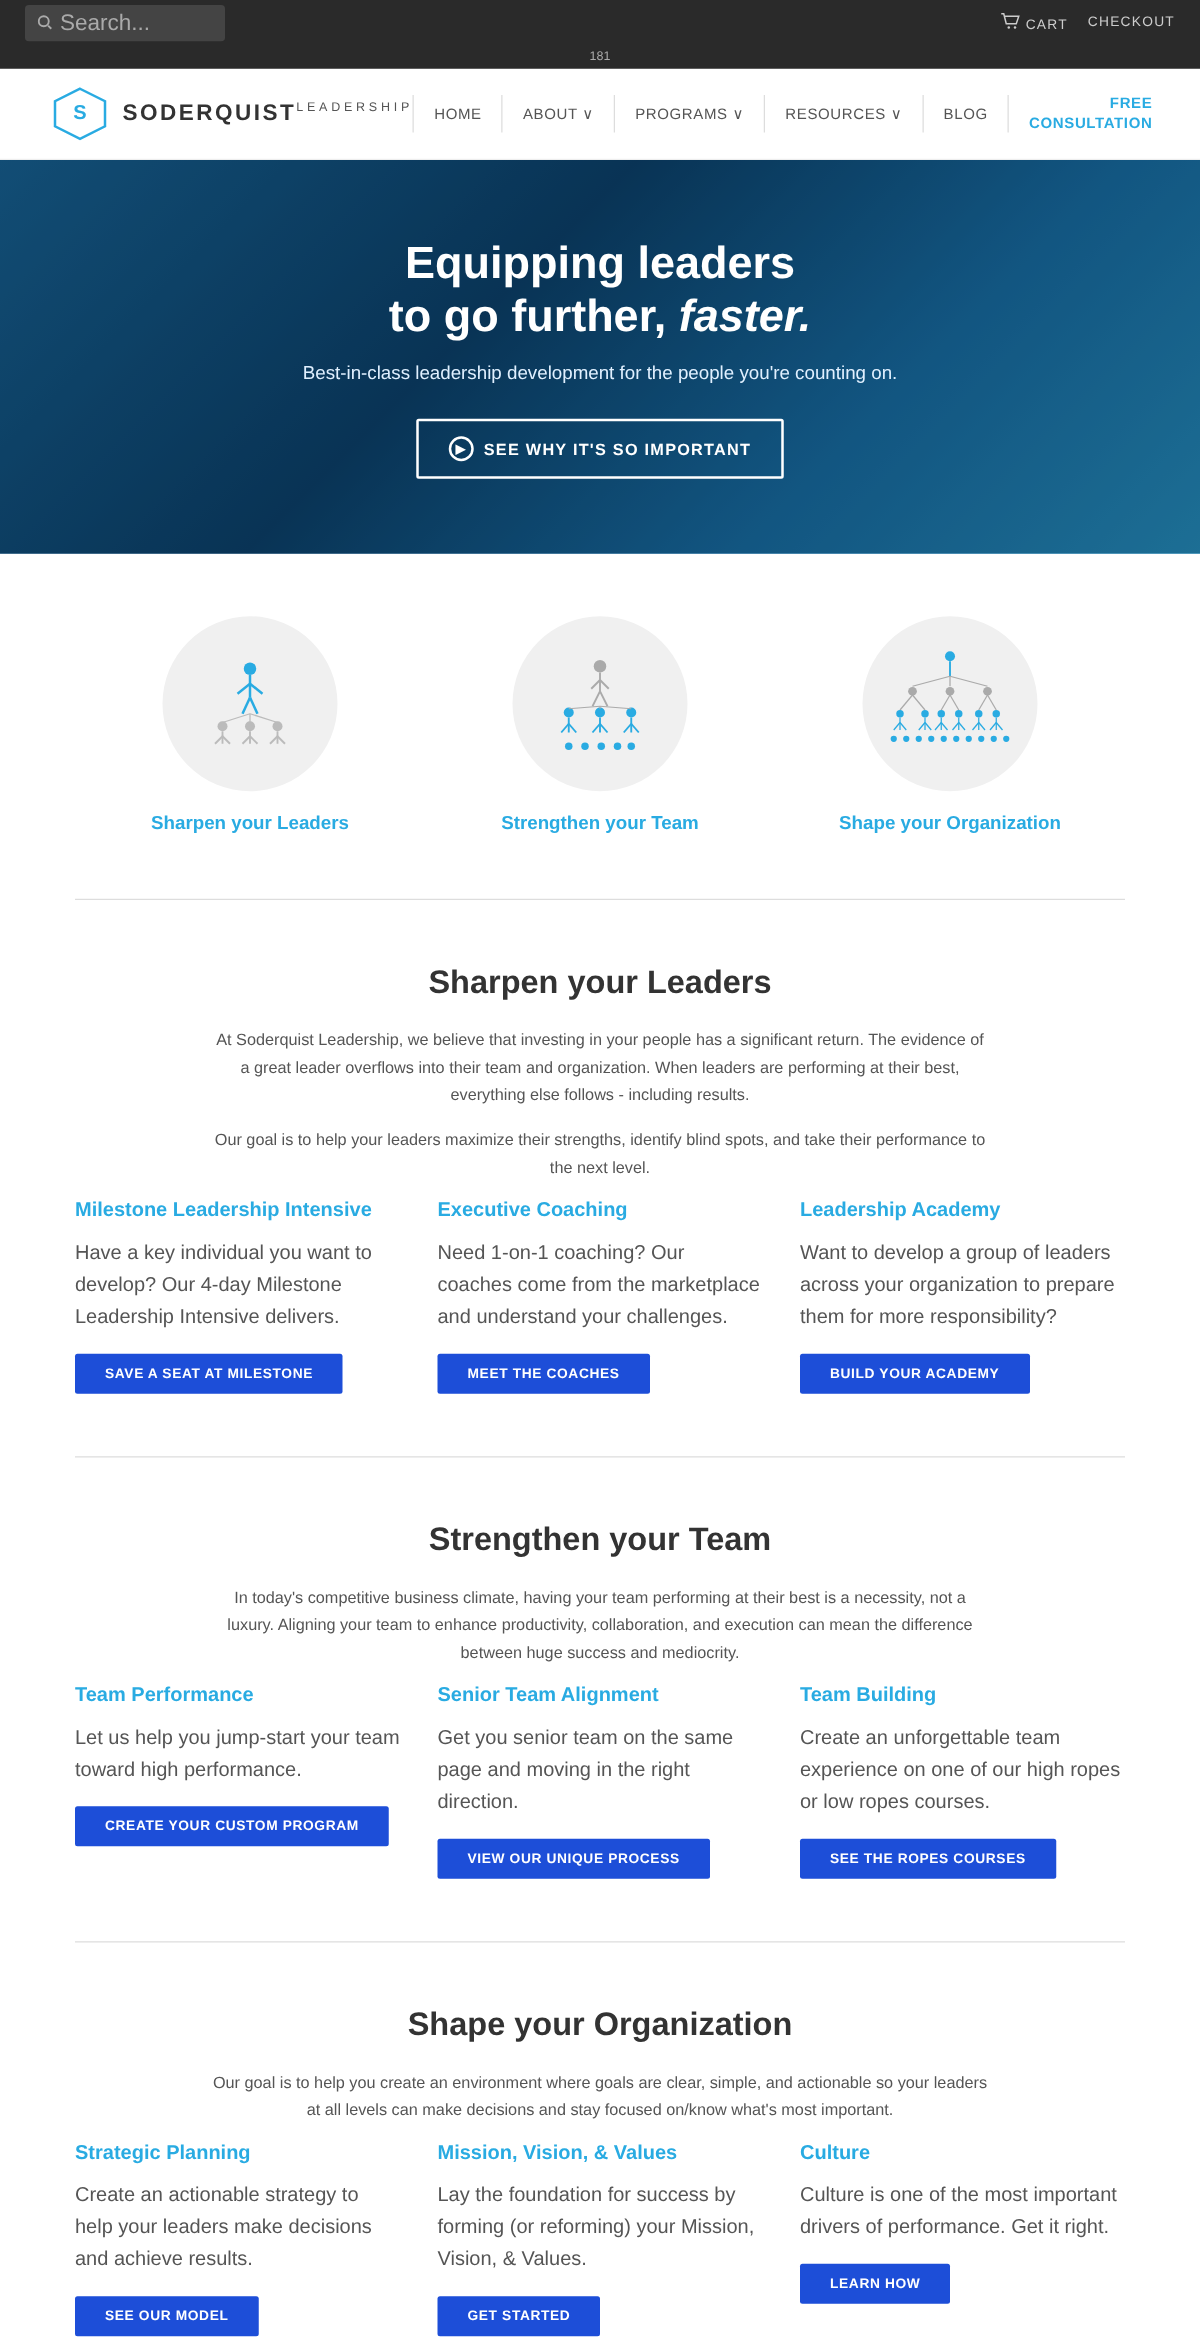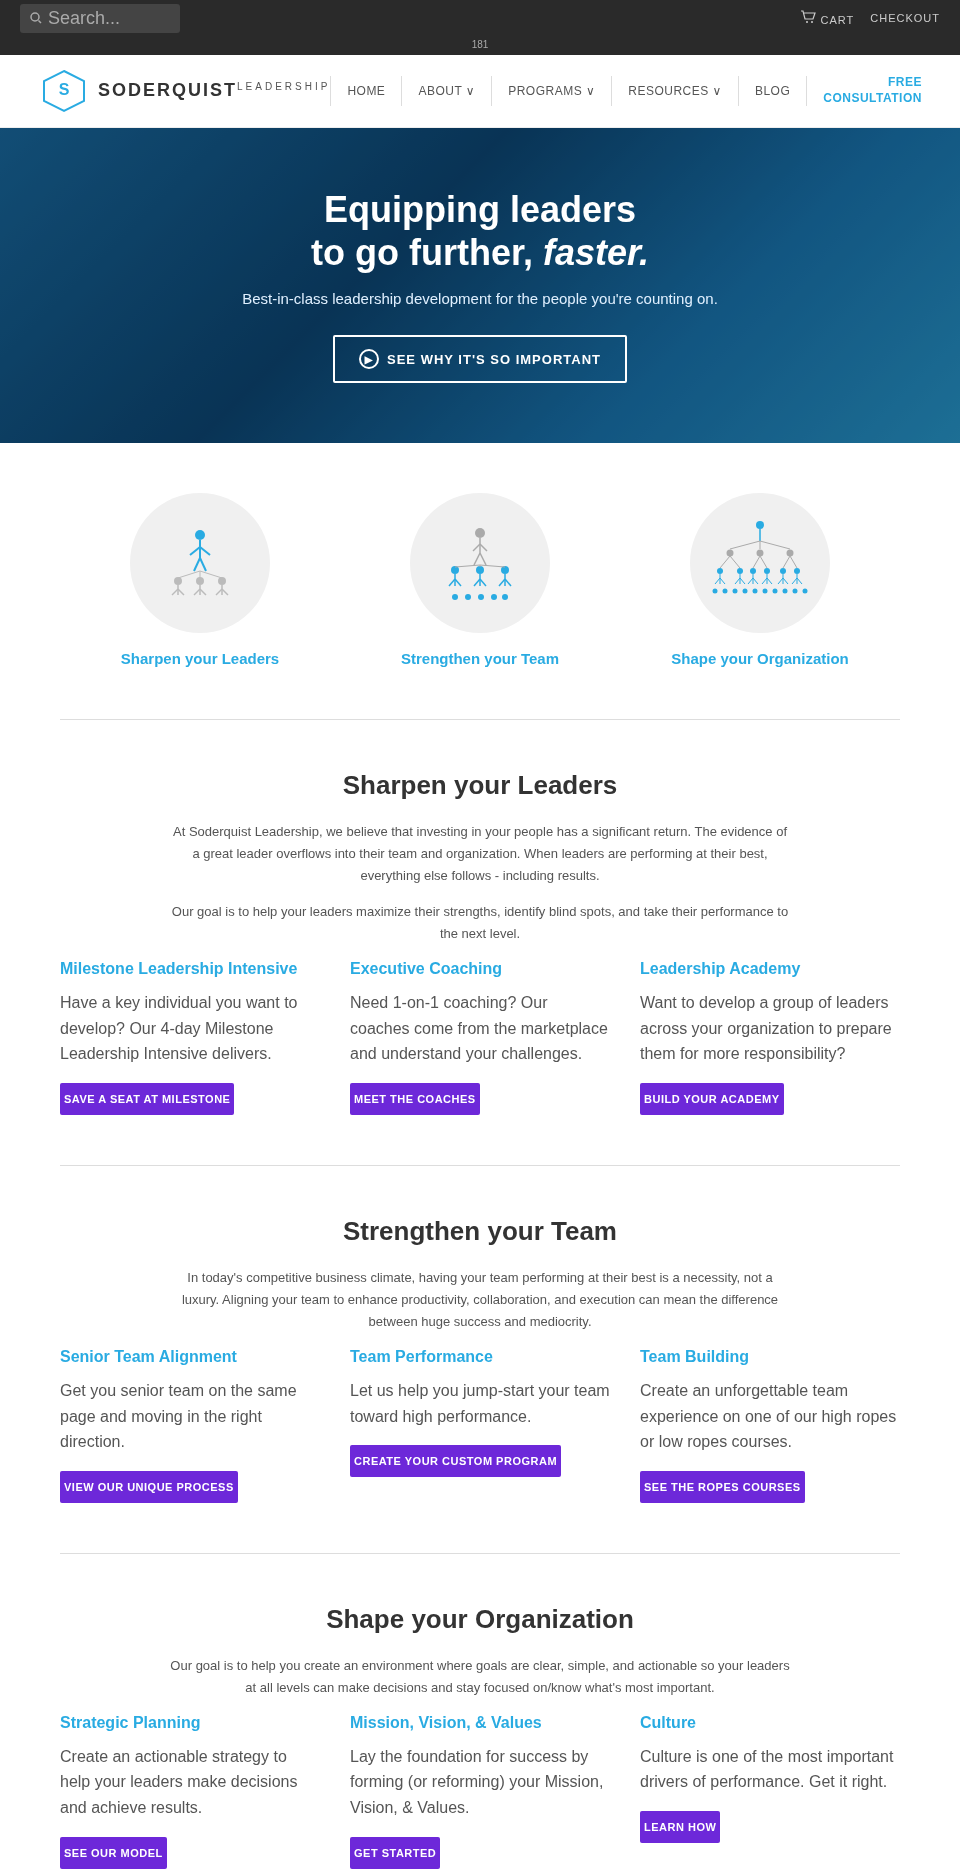--- a/index.html
+++ b/index.html
@@ -210,23 +210,23 @@
       line-height: 1.3;
     }
     .col p {
       font-size: 16px;
       color: #555;
       line-height: 1.6;
       margin-bottom: 16px;
     }
     .btn-blue {
       display: inline-block;
-      background: #6d28d9;
+      background: #1d4ed8;
       color: #fff;
-      padding: 10px 4px;
+      padding: 10px 24px;
       font-size: 11px;
       font-weight: bold;
       letter-spacing: 0.5px;
       cursor: pointer;
       border: none;
       border-radius: 2px;
       text-transform: uppercase;
       white-space: nowrap;
     }
   </style>
@@ -449,28 +449,28 @@
   </div>
 </div>
 
 <hr class="divider">
 
 <div class="section">
   <h2 class="section-title">Strengthen your Team</h2>
   <p class="section-desc">In today's competitive business climate, having your team performing at their best is a necessity, not a luxury. Aligning your team to enhance productivity, collaboration, and execution can mean the difference between huge success and mediocrity.</p>
   <div class="three-cols">
     <div class="col">
+      <h4>Team Performance</h4>
+      <p>Let us help you jump-start your team toward high performance.</p>
+      <button class="btn-blue">CREATE YOUR CUSTOM PROGRAM</button>
+    </div>
+    <div class="col">
       <h4>Senior Team Alignment</h4>
       <p>Get you senior team on the same page and moving in the right direction.</p>
       <button class="btn-blue">VIEW OUR UNIQUE PROCESS</button>
-    </div>
-    <div class="col">
-      <h4>Team Performance</h4>
-      <p>Let us help you jump-start your team toward high performance.</p>
-      <button class="btn-blue">CREATE YOUR CUSTOM PROGRAM</button>
     </div>
     <div class="col">
       <h4>Team Building</h4>
       <p>Create an unforgettable team experience on one of our high ropes or low ropes courses.</p>
       <button class="btn-blue">SEE THE ROPES COURSES</button>
     </div>
   </div>
 </div>
 
 <hr class="divider">

